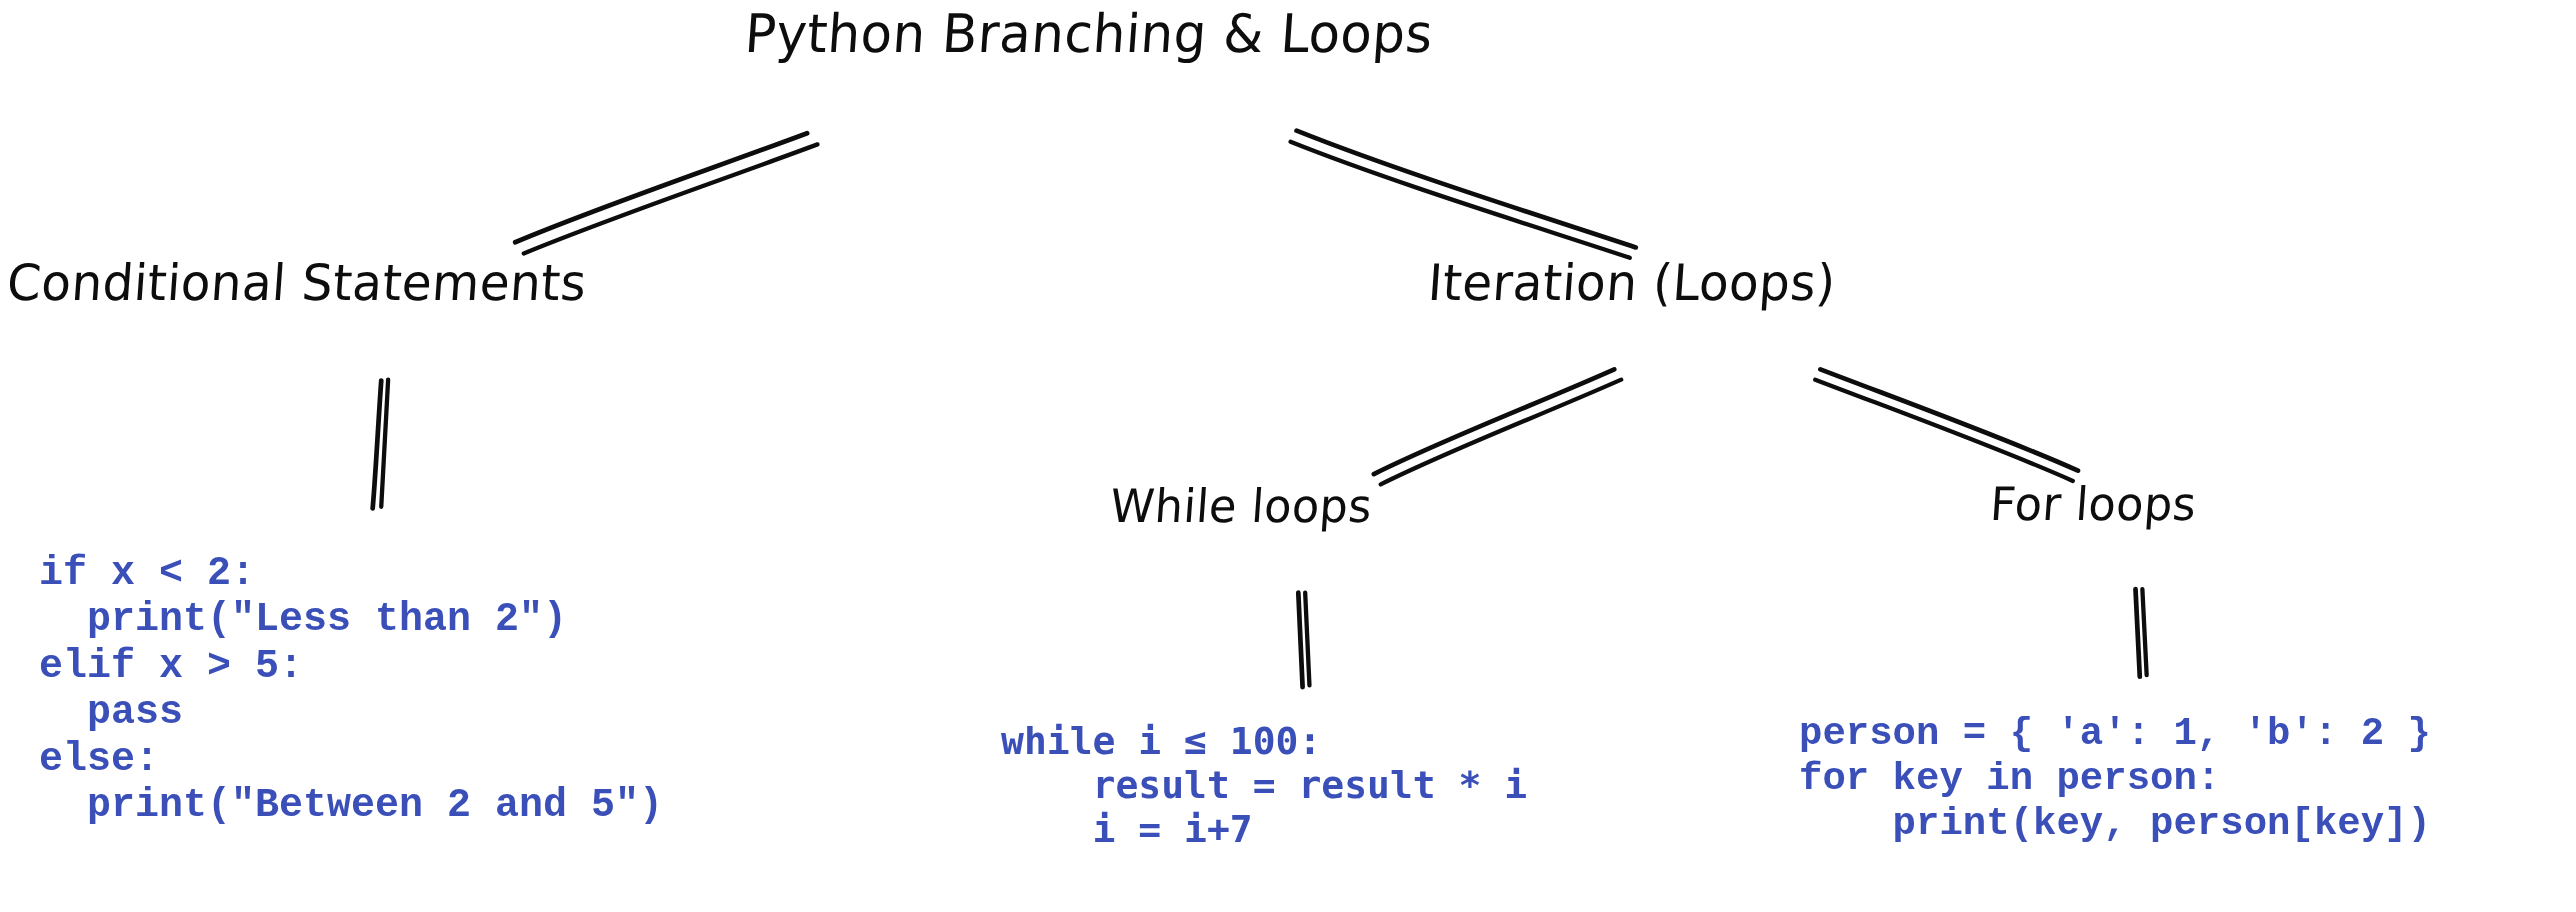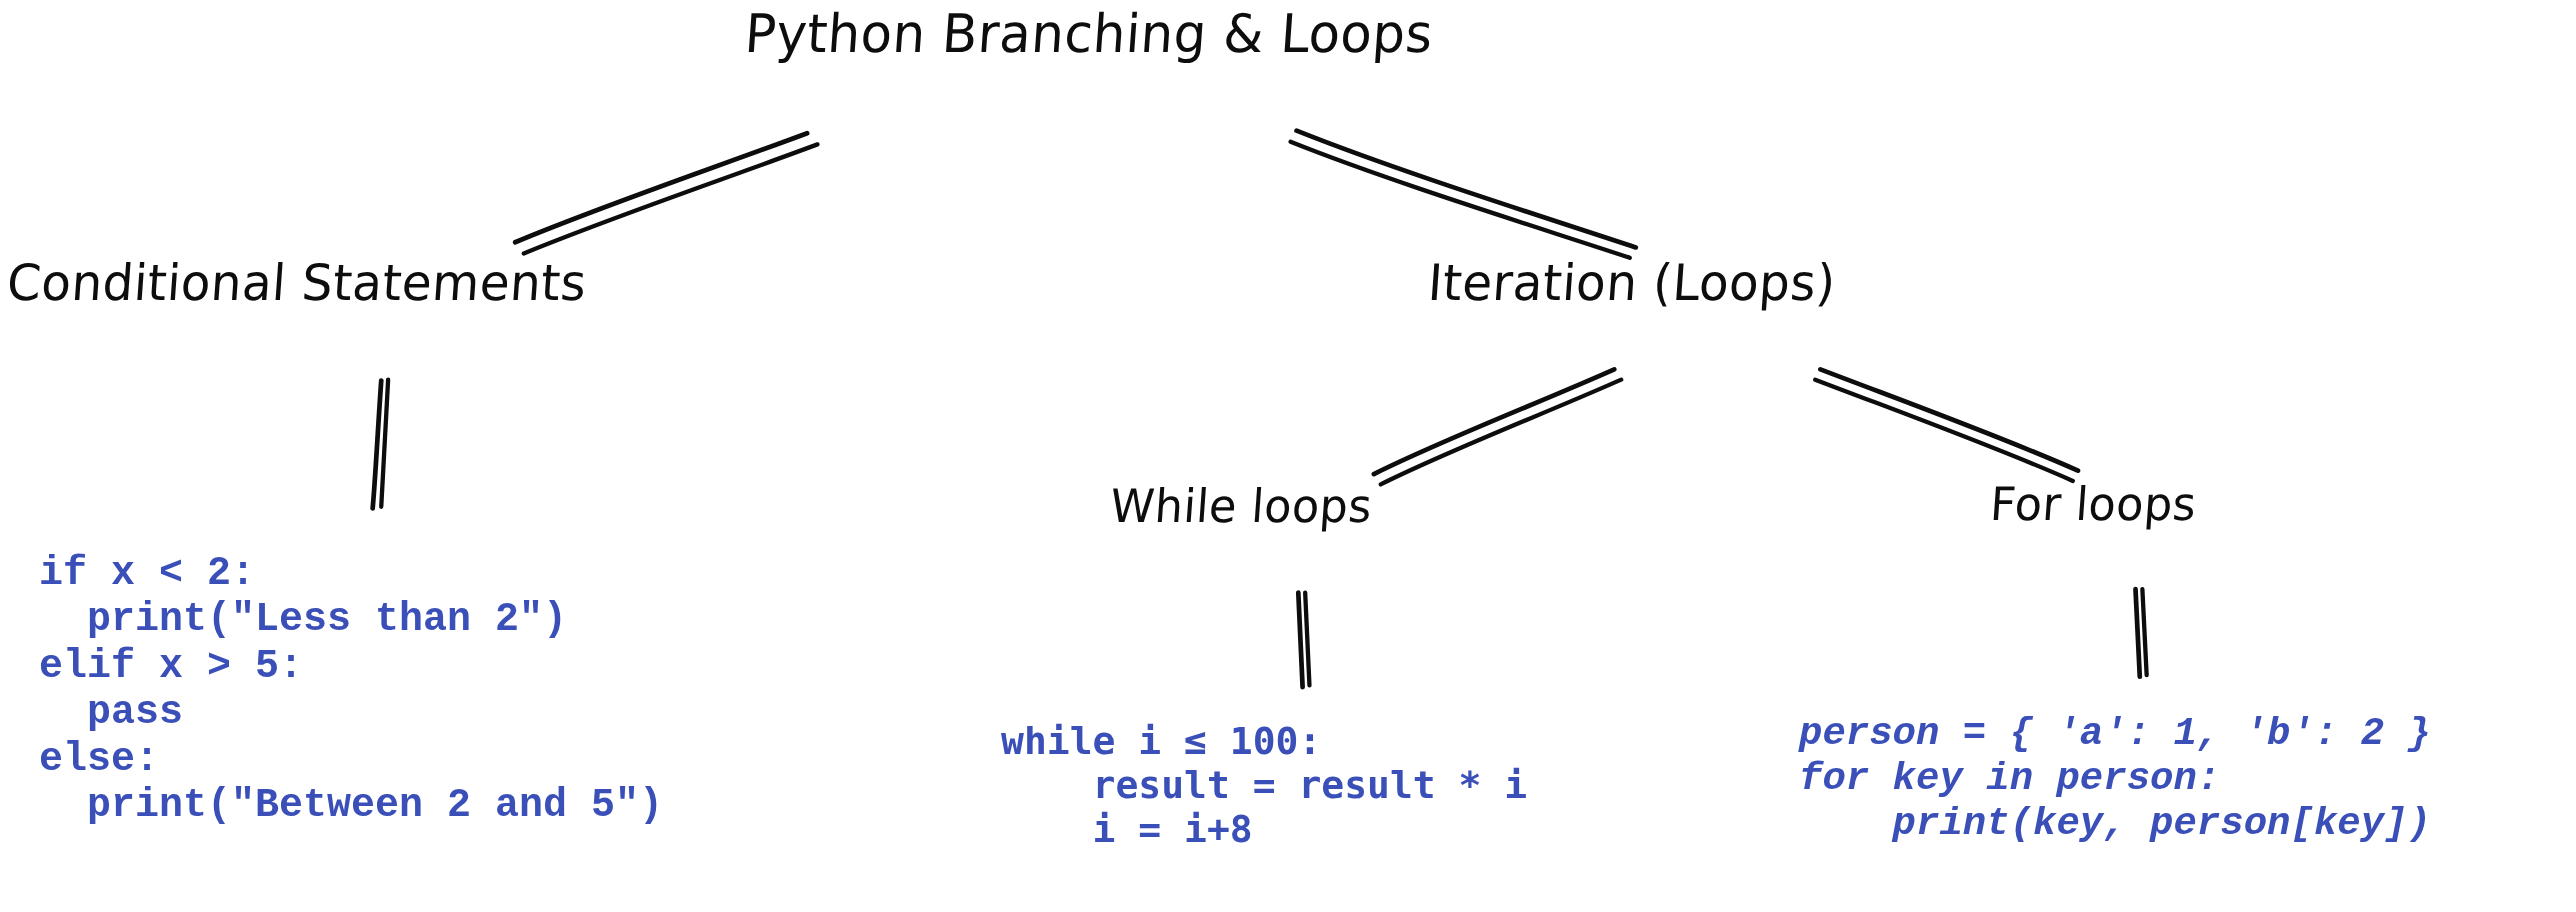--- a/index.html
+++ b/index.html
@@ -81,21 +81,20 @@
     font-family: "DejaVu Sans Mono", monospace;
     font-size: 38px;
     font-weight: 700;
   }
   #for-code {
     left: 1784px;
     top: 697px;
     font-family: "Liberation Mono", monospace;
     font-size: 39px;
     font-weight: 700;
-    font-style: italic;
   }
 
   
   #connectors {
     position: absolute;
     left: 0;
     top: 0;
     width: 2576px;
     height: 913px;
     pointer-events: none;
@@ -161,20 +160,20 @@
 
   <pre class="code-block" id="cond-code">if x &lt; 2:
   print("Less than 2")
 elif x &gt; 5:
   pass
 else:
   print("Between 2 and 5")</pre>
 
   <pre class="code-block" id="while-code">while i ≤ 100:
     result = result * i
-    i = i+8</pre>
+    i = i+7</pre>
 
   <pre class="code-block" id="for-code">person = { 'a': 1, 'b': 2 }
 for key in person:
     print(key, person[key])</pre>
 
 </div>
 
 
 </body></html>

